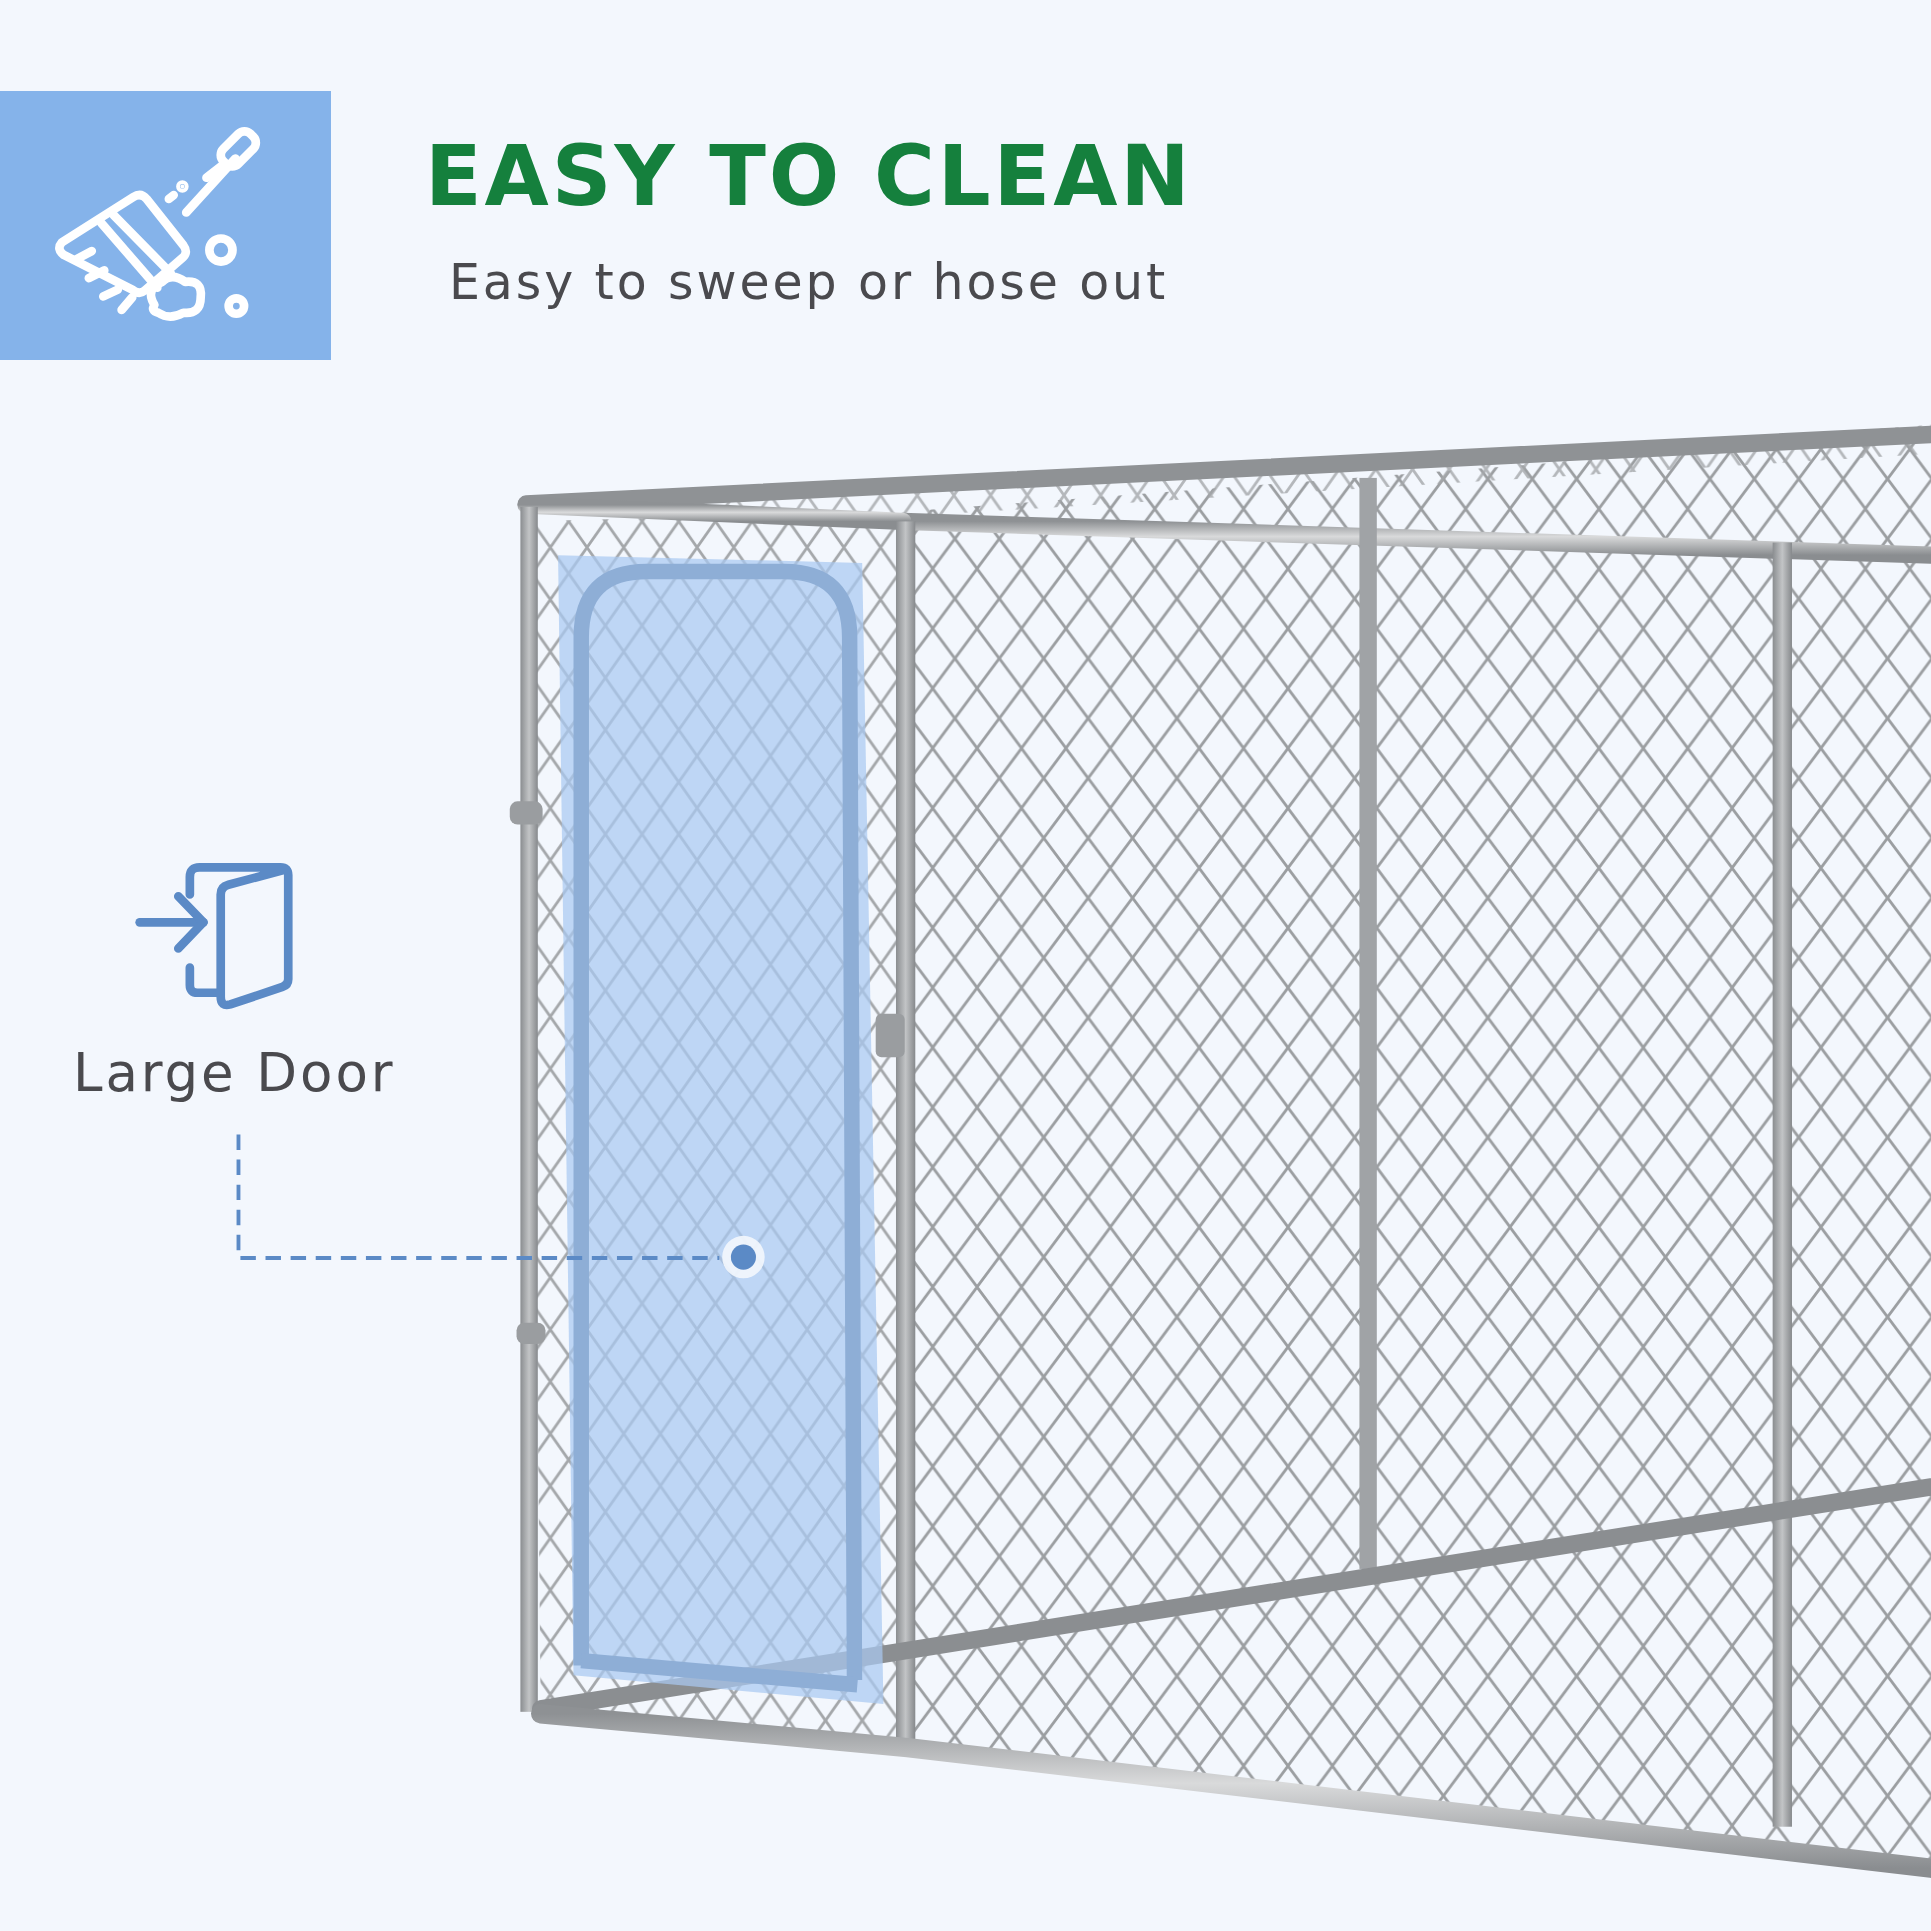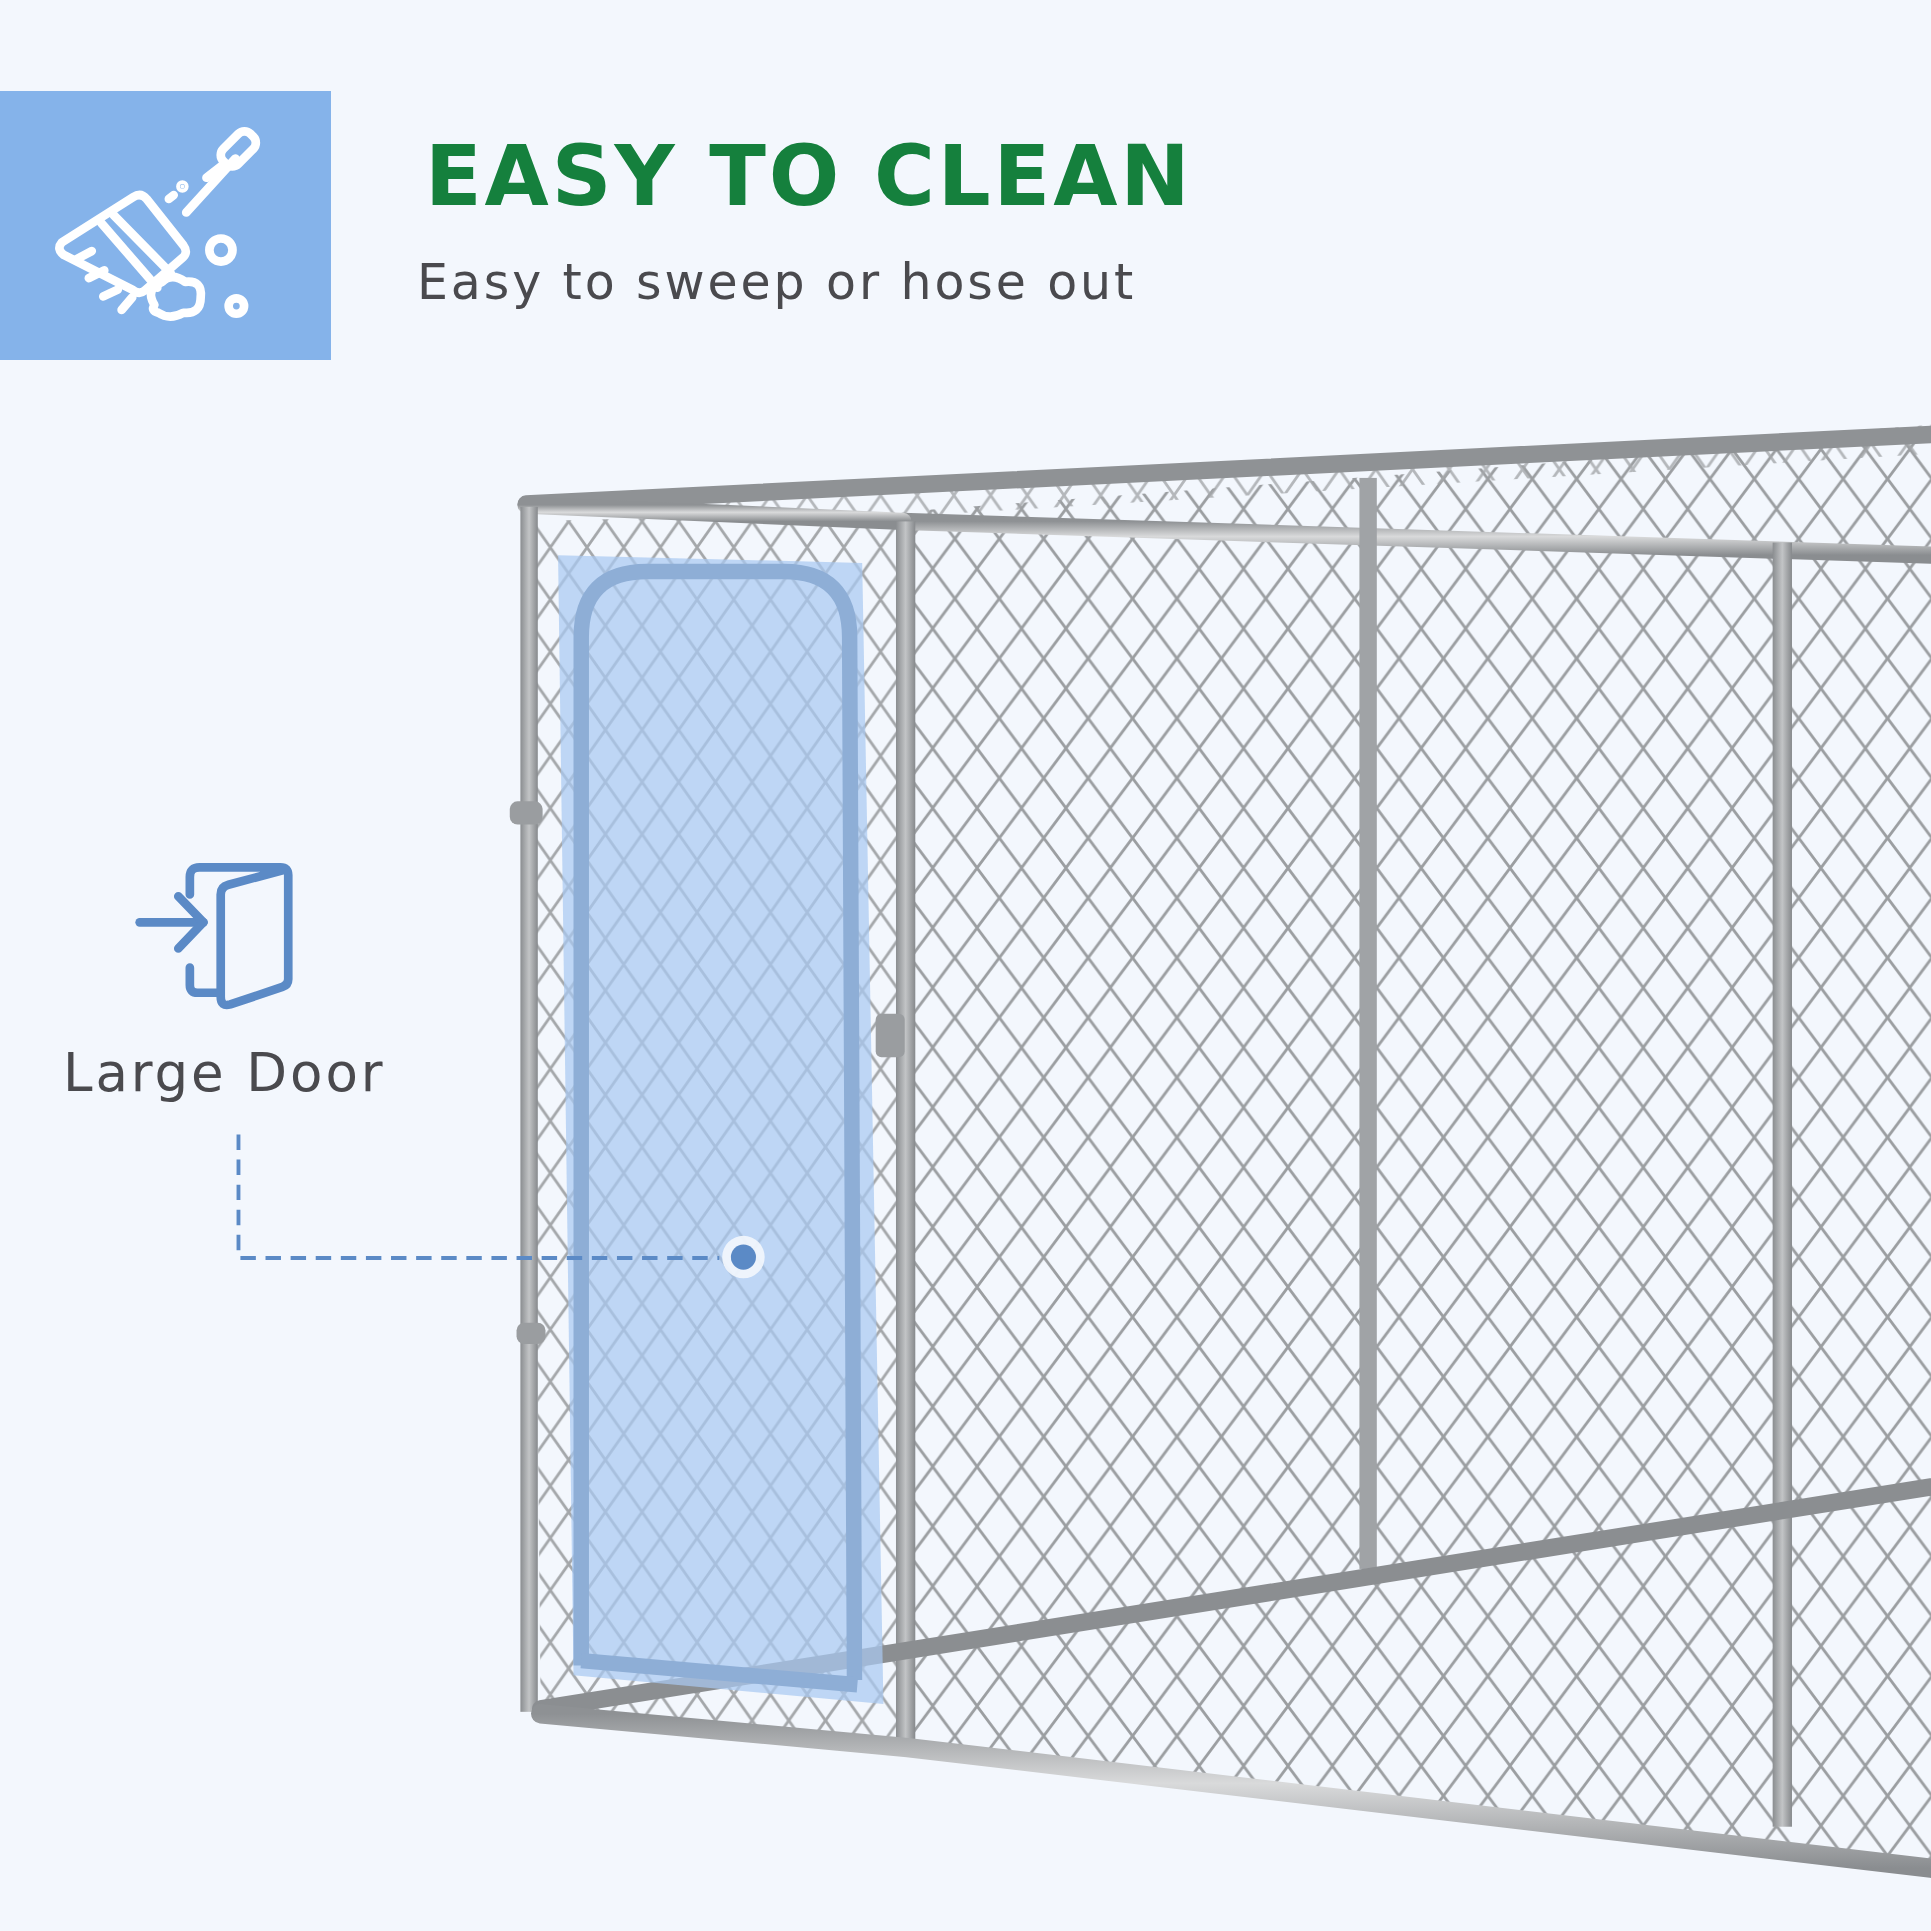--- a/index.html
+++ b/index.html
@@ -14,28 +14,28 @@
     background: #85b3ea;
   }
   .feature-badge svg { position: absolute; left: 0; top: 0; }
   .headline {
     position: absolute; left: 425px; top: 135px;
     font-family: "DejaVu Sans", sans-serif;
     font-weight: bold; font-size: 83px; letter-spacing: 2.9px;
     color: #15803d; line-height: 1; white-space: nowrap;
   }
   .subline {
-    position: absolute; left: 417px; top: 258px;
+    position: absolute; left: 449px; top: 258px;
     font-family: "DejaVu Sans", sans-serif;
     font-size: 49px; letter-spacing: 2.9px;
     color: #4a4a4e; line-height: 1; white-space: nowrap;
   }
   .door-callout-icon { position: absolute; left: 126px; top: 850px; }
   .door-label {
-    position: absolute; left: 63px; top: 1046px;
+    position: absolute; left: 73px; top: 1046px;
     font-family: "DejaVu Sans", sans-serif;
     font-size: 53px; letter-spacing: 2.9px; color: #4a4a4e;
     line-height: 1; white-space: nowrap;
   }
   .kennel { position: absolute; left: 0; top: 0; }
   .leader { position: absolute; left: 0; top: 0; pointer-events: none; }
 </style>
 </head>
 <body>
 

